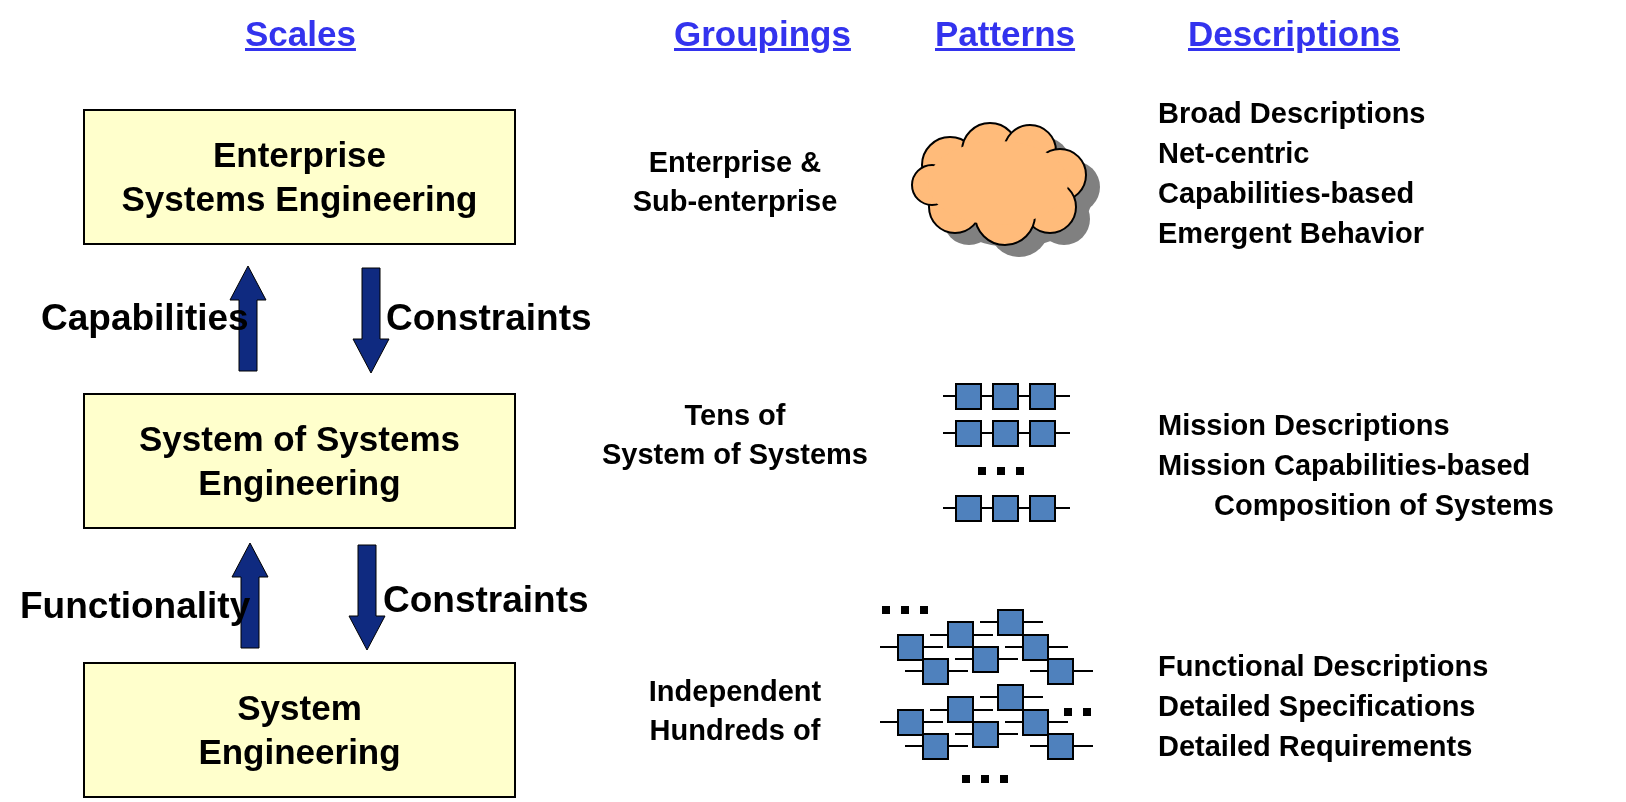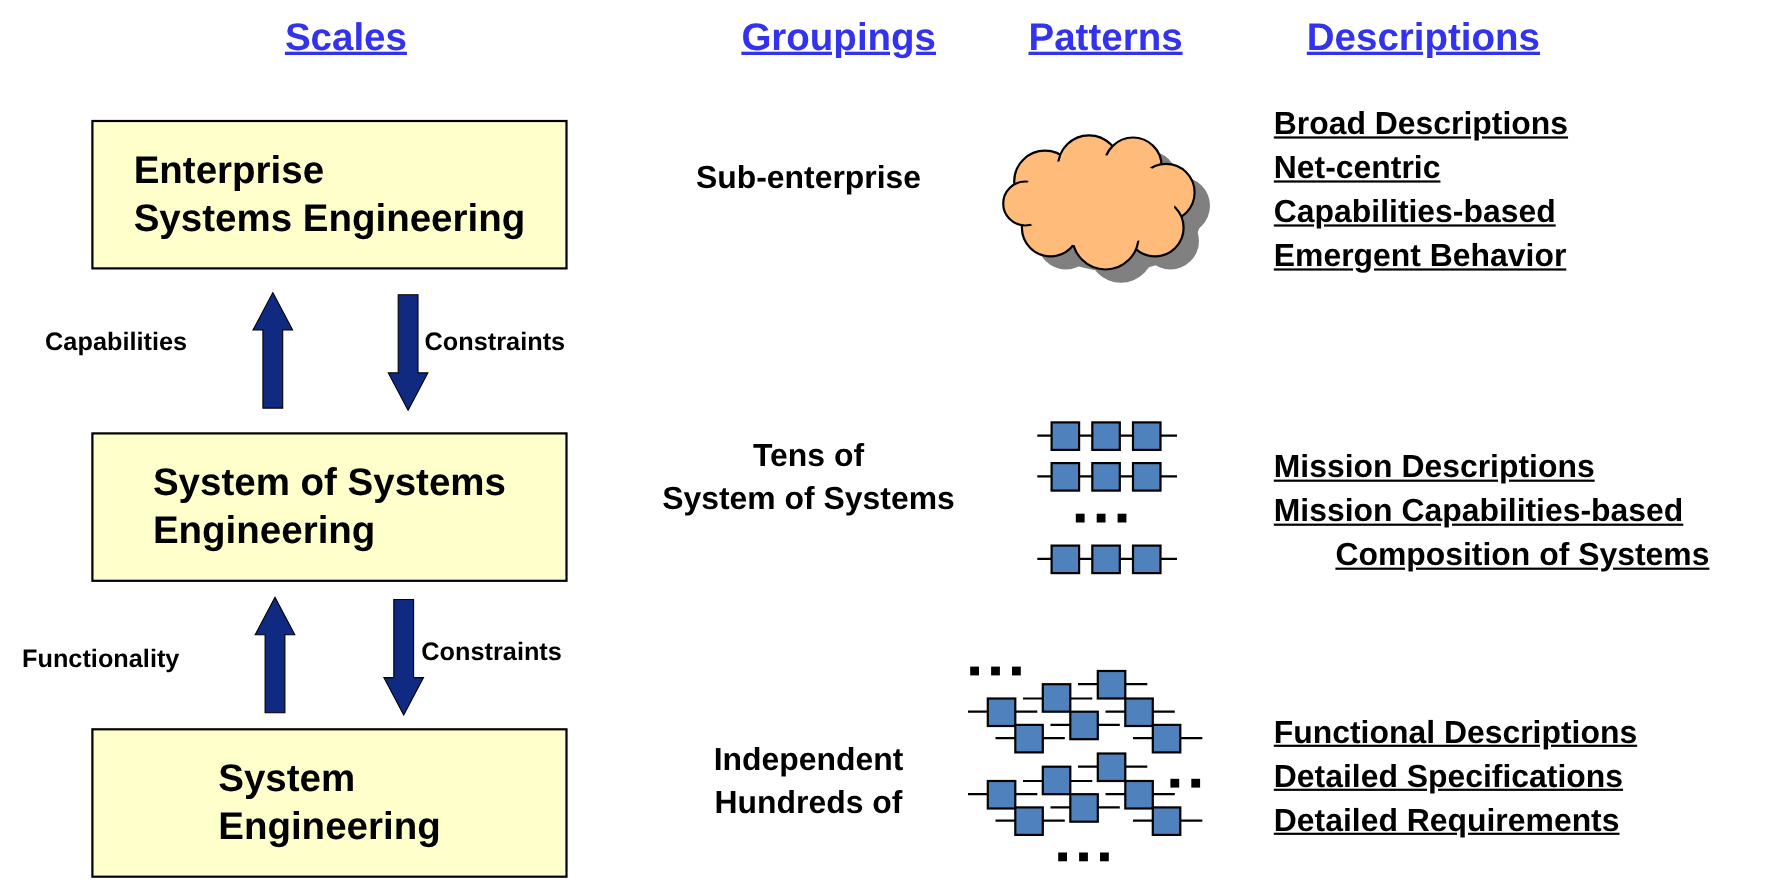--- a/index.html
+++ b/index.html
@@ -1,29 +1,29 @@
 <!DOCTYPE html>
 <html><head>
 <meta charset="utf-8">
 <style>
   html,body{margin:0;padding:0;background:#fff;}
   body{width:1626px;height:802px;position:relative;overflow:hidden;font-family:"Liberation Sans",sans-serif;font-weight:bold;color:#000;}
   .hdr{position:absolute;top:14px;font-size:35px;color:#3333ee;text-decoration:underline;font-weight:bold;}
-  .box{position:absolute;left:83px;width:433px;height:136px;background:#ffffcc;border:2px solid #000;box-sizing:border-box;display:flex;align-items:center;justify-content:center;font-size:35px;line-height:44px;}
+  .box{position:absolute;left:83px;width:433px;height:136px;background:#ffffcc;border:2px solid #000;box-sizing:border-box;display:flex;align-items:center;justify-content:center;text-align:center;font-size:35px;line-height:44px;}
   .box span{display:block;}
-  .lbl{position:absolute;font-size:23px;}
+  .lbl{position:absolute;font-size:37px;}
   .grp{position:absolute;text-align:center;font-size:29px;line-height:39px;width:300px;}
   .desc{position:absolute;left:1158px;font-size:29px;line-height:40px;white-space:nowrap;}
-  .desc div{display:block;text-decoration:underline;}
+  .desc div{display:block;}
   svg{position:absolute;}
 </style>
 </head>
 <body>
 
-<div class="hdr" style="left:245px;margin-left:14px;">Scales</div>
+<div class="hdr" style="left:245px;">Scales</div>
 <div class="hdr" style="left:638px;margin-left:36px;">Groupings</div>
 <div class="hdr" style="left:935px;">Patterns</div>
 <div class="hdr" style="left:1188px;">Descriptions</div>
 
 <div class="box" style="top:109px;">
   <div>
       <span>Enterprise</span>
       <span>Systems Engineering</span>
     </div>
 </div>
@@ -52,20 +52,21 @@
 <svg style="left:347px;top:544px;" width="40" height="107">
   <polygon points="11,1 29,1 29,72 38,72 20,106 2,72 11,72" fill="#0f2a80" stroke="#000" stroke-width="1"></polygon>
 </svg>
 
 <div class="lbl" style="left:41px;top:297px;">Capabilities</div>
 <div class="lbl" style="left:386px;top:297px;">Constraints</div>
 <div class="lbl" style="left:20px;top:585px;">Functionality</div>
 <div class="lbl" style="left:383px;top:579px;">Constraints</div>
 
 <div class="grp" style="left:585px;top:143px;">
+  <div>Enterprise &amp;</div>
   <div>Sub-enterprise</div>
 </div>
 <div class="grp" style="left:585px;top:396px;">
   <div>Tens of</div>
   <div>System of Systems</div>
 </div>
 <div class="grp" style="left:585px;top:672px;">
   <div>Independent</div>
   <div>Hundreds of</div>
 </div>

